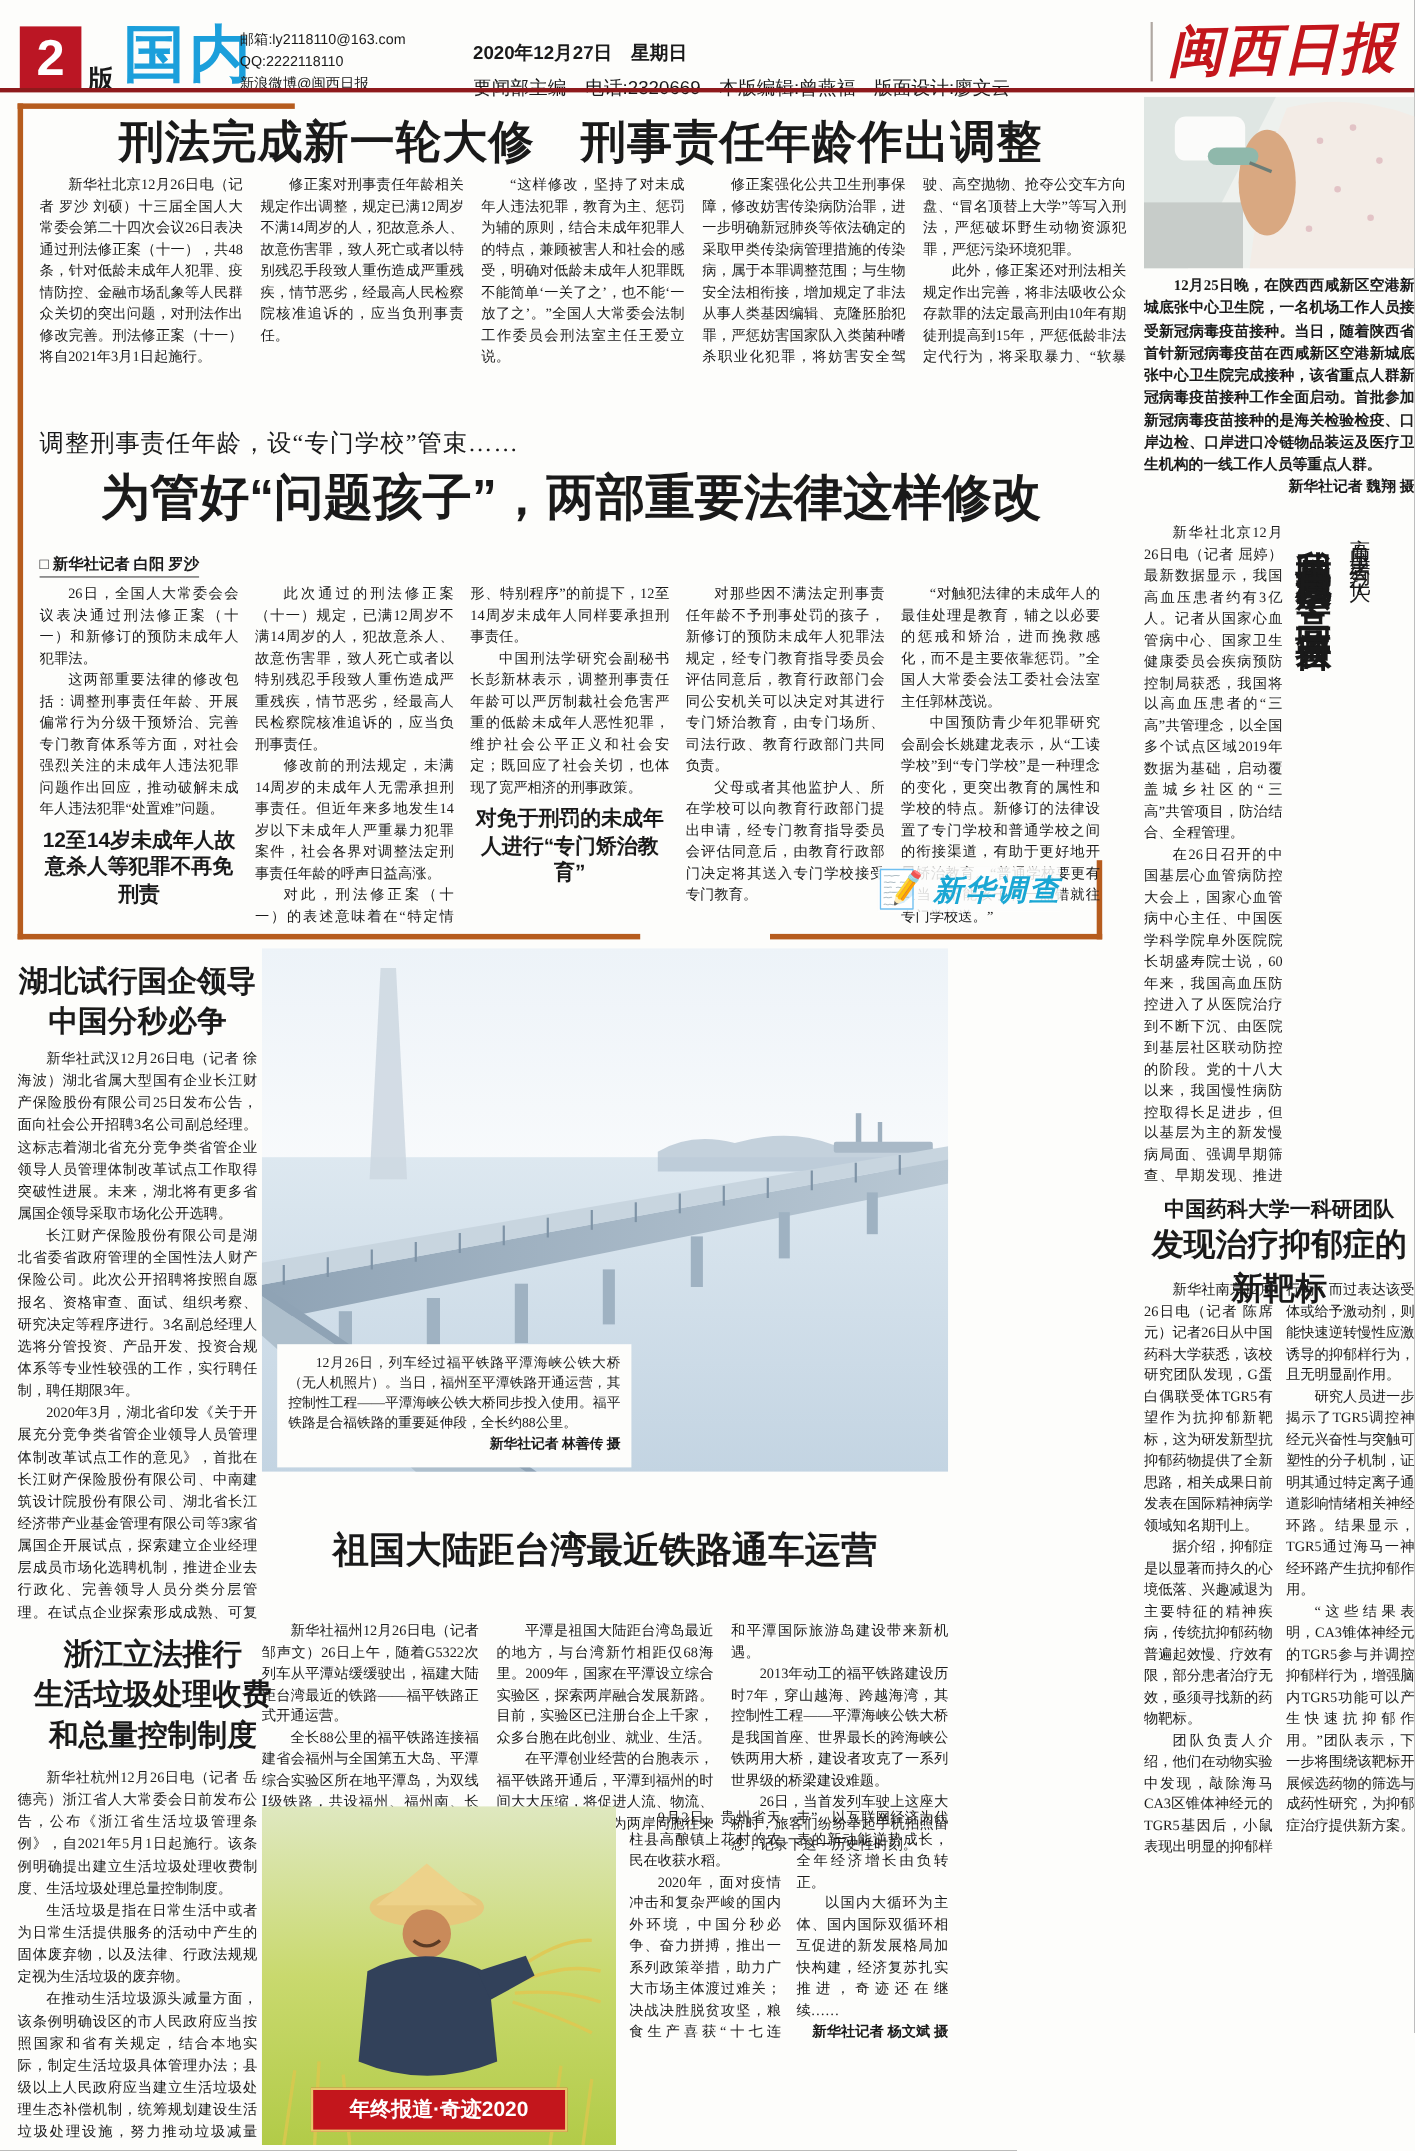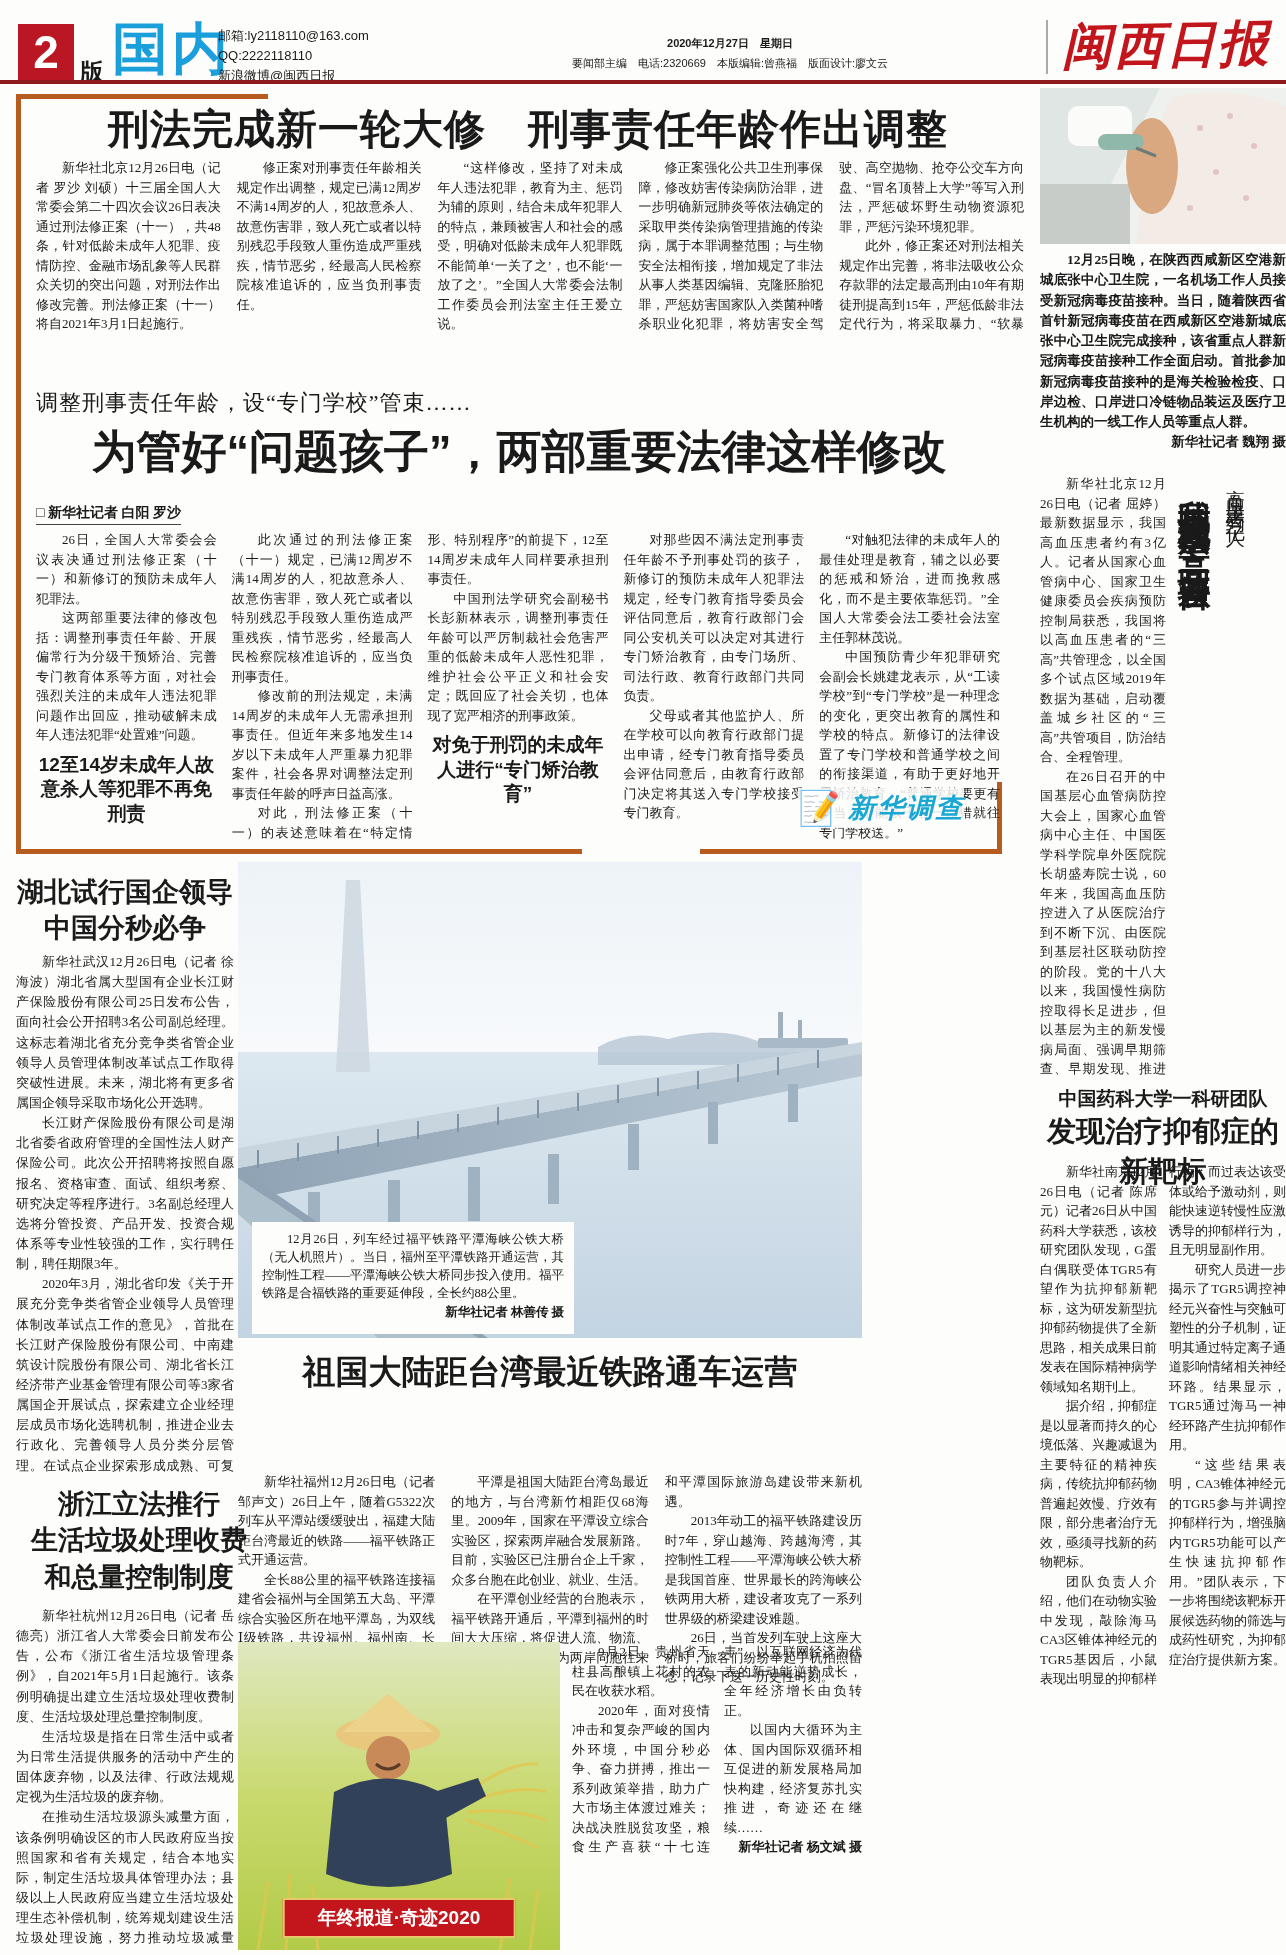--- a/index.html
+++ b/index.html
@@ -12,21 +12,21 @@
   }
   .abs { position:absolute; }
   .sans { font-family:"Liberation Sans","DejaVu Sans",sans-serif; }
 
   
   .badge-num { left:18px; top:24px; width:56px; height:58px; background:#bb1624; color:#fff;
     font-size:46px; font-weight:bold; text-align:center; line-height:56px; }
   .badge-ban { left:80px; top:56px; font-size:24px; font-weight:bold; }
   .badge-section { left:112px; top:12px; font-size:56px; font-weight:bold; color:#1b9fdb; letter-spacing:4px; }
   .contact { left:218px; top:26px; font-size:13px; line-height:1.55; }
-  .meta { left:430px; top:34px; width:600px; text-align:center; font-size:11px; line-height:1.8; }
+  .meta { left:430px; top:34px; width:600px; text-align:left; font-size:17px; line-height:1.8; }
   .meta .d { font-weight:bold; }
   .mast-divider { left:1046px; top:20px; width:2px; height:54px; background:#b0a8a2; }
   .masthead { left:1062px; top:12px; font-size:50px; font-weight:bold; font-style:italic;
     color:#c3161c; letter-spacing:2px; transform:rotate(-1deg); }
   .header-rule { left:0; top:80px; width:1286px; height:4px; background:#8e1a1c; }
 
   
   .frame { background:#b65c1e; }
   .f1 { left:16px; top:94px; width:252px; height:5px; }
   .f2 { left:16px; top:94px; width:5px; height:760px; }
@@ -60,21 +60,21 @@
     text-align:justify; overflow:hidden; }
   .zhejiang-headline { left:16px; top:1486px; font-size:27px;margin-left:14px; }
   .zhejiang-body { left:16px; top:1606px; width:218px; height:344px; font-size:13px; line-height:1.55;
     text-align:justify; overflow:hidden; }
 
   
   .bridge-photo { left:238px; top:862px; width:624px; height:476px; }
   .bridge-caption { left:252px; top:1222px; width:322px; height:112px; background:#fdfdfb;
     padding:8px 10px 6px; font-size:12.5px; line-height:1.45; text-align:justify; overflow:hidden; }
   .bridge-caption .credit { text-align:right; font-weight:bold; text-indent:0; }
-  .railway-headline { left:238px; top:1350px; width:624px; text-align:center; font-size:33px; font-weight:bold; }
+  .railway-headline { left:238px; top:1387px; width:624px; text-align:center; font-size:33px; font-weight:bold; }
   .railway-body { left:238px; top:1472px; width:624px; height:236px; column-count:3; column-gap:16px;
     font-size:13px; line-height:1.5; text-align:justify; overflow:hidden; }
   .farmer-photo { left:238px; top:1642px; width:322px; height:308px; }
   .yearend-badge { position:absolute; left:50%; bottom:12px; transform:translateX(-50%);
     background:#c3161c; color:#fff; border:2px solid #e8c66a; padding:5px 33px;
     font-size:19px; font-weight:bold; white-space:nowrap; }
   .yearend-text { left:572px; top:1642px; width:290px; height:308px; column-count:2; column-gap:14px;
     font-size:13px; line-height:1.5; text-align:justify; overflow:hidden; }
   .yearend-text .credit { text-align:right; font-weight:bold; text-indent:0; }
 

